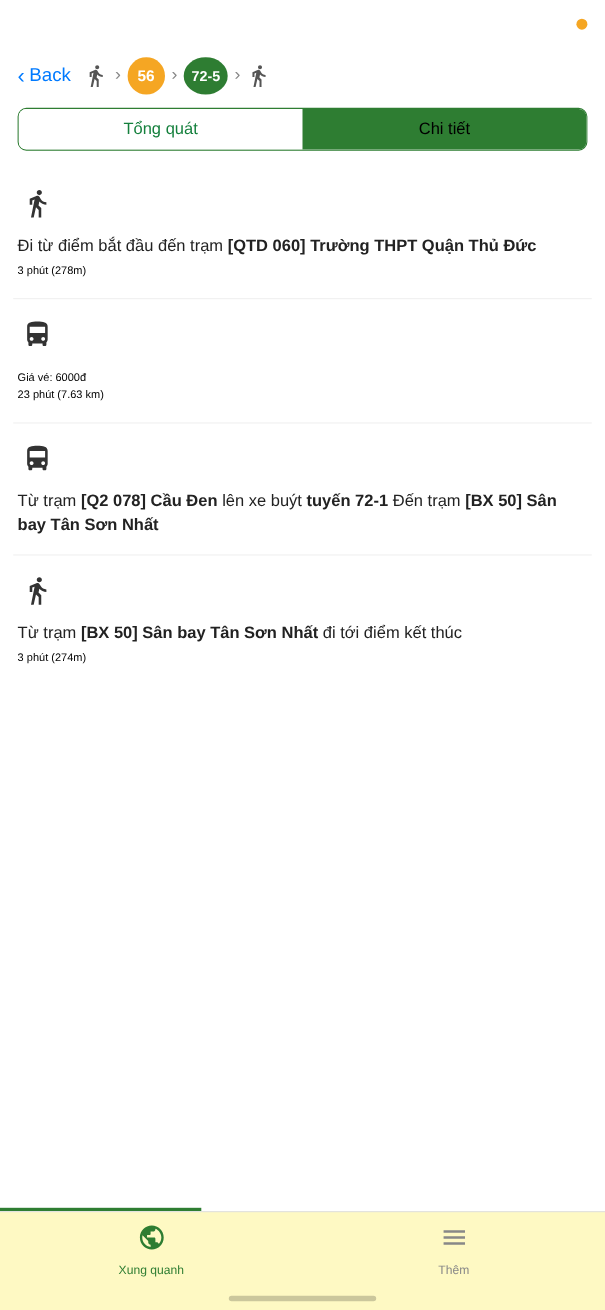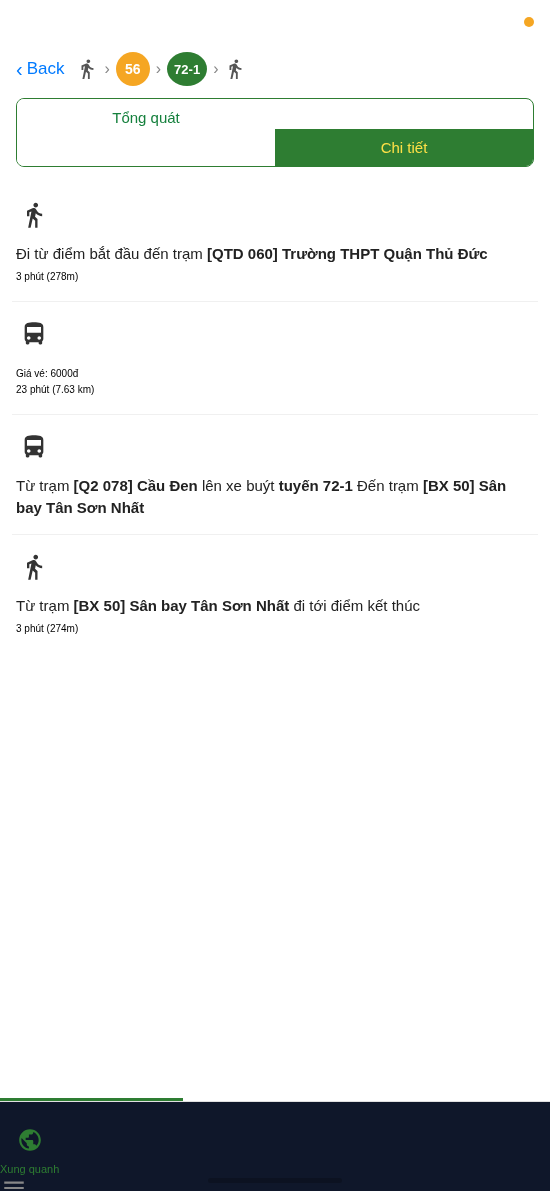--- a/index.html
+++ b/index.html
@@ -99,22 +99,21 @@
       font-size: 15px;
       font-weight: 500;
       cursor: pointer;
     }
     .tab-inactive {
       background: #fff;
       color: #15803d;
     }
     .tab-active {
       background: #2e7d32;
-      color: #fde047;
-      margin-top: 30px;
+      color: #000000;
     }
 
     
     .steps-list {
       padding: 0 12px;
     }
     .step-item {
       display: flex;
       align-items: flex-start;
       padding: 16px 4px;
@@ -155,27 +154,26 @@
       line-height: 1.6;
     }
 
     
     .bottom-nav {
       position: absolute;
       bottom: 0;
       left: 0;
       right: 0;
       height: 90px;
-      background: #0f172a;
+      background: #fef9c3;
       border-top: 1px solid #e0e0e0;
       display: flex;
       align-items: flex-start;
       justify-content: space-around;
-      padding-top: 25px;
-      flex-direction: column;
+      padding-top: 10px;
     }
     .bottom-nav-item {
       display: flex;
       flex-direction: column;
       align-items: center;
       gap: 4px;
       cursor: pointer;
       flex: 1;
     }
     .bottom-nav-item .nav-icon {
@@ -227,21 +225,21 @@
 
     <svg width="22" height="22" viewBox="0 0 24 24" fill="#555">
       <path d="M13.5 5.5c1.1 0 2-.9 2-2s-.9-2-2-2-2 .9-2 2 .9 2 2 2zM9.8 8.9L7 23h2.1l1.8-8 2.1 2v6h2v-7.5l-2.1-2 .6-3C14.8 12 16.8 13 19 13v-2c-1.9 0-3.5-1-4.3-2.4l-1-1.6c-.4-.6-1-1-1.7-1-.3 0-.5.1-.8.1L6 8.3V13h2V9.6l1.8-.7z"></path>
     </svg>
     <span class="chevron-right">›</span>
     <div class="route-badge">
       <span>56</span>
     </div>
     <span class="chevron-right">›</span>
     <div class="route-badge-green">
-      <span>72-1</span>
+      <span>72-5</span>
     </div>
     <span class="chevron-right">›</span>
 
     <svg width="22" height="22" viewBox="0 0 24 24" fill="#555">
       <path d="M13.5 5.5c1.1 0 2-.9 2-2s-.9-2-2-2-2 .9-2 2 .9 2 2 2zM9.8 8.9L7 23h2.1l1.8-8 2.1 2v6h2v-7.5l-2.1-2 .6-3C14.8 12 16.8 13 19 13v-2c-1.9 0-3.5-1-4.3-2.4l-1-1.6c-.4-.6-1-1-1.7-1-.3 0-.5.1-.8.1L6 8.3V13h2V9.6l1.8-.7z"></path>
     </svg>
   </div>
 </div>
 
 <div class="tabs">

